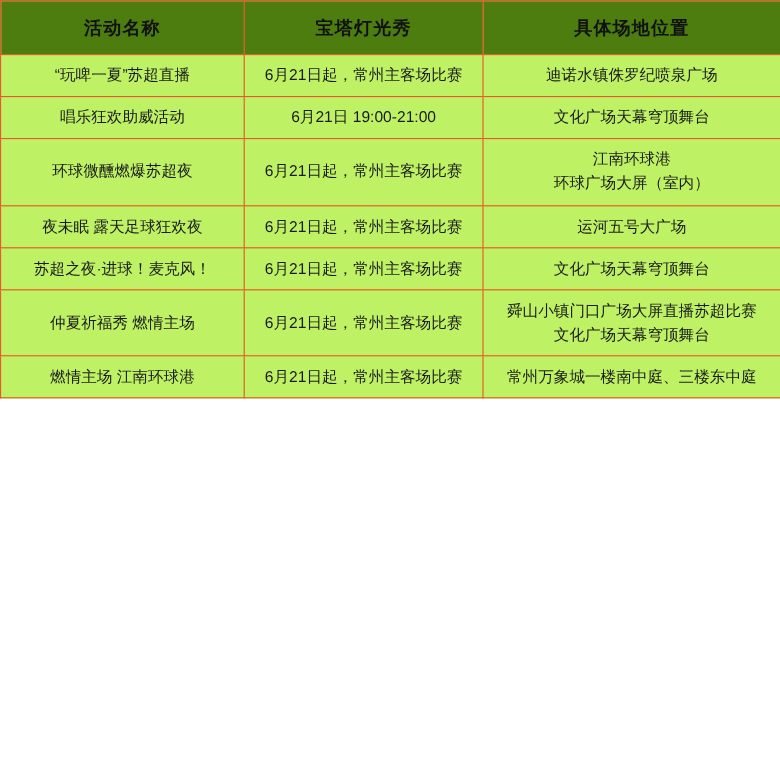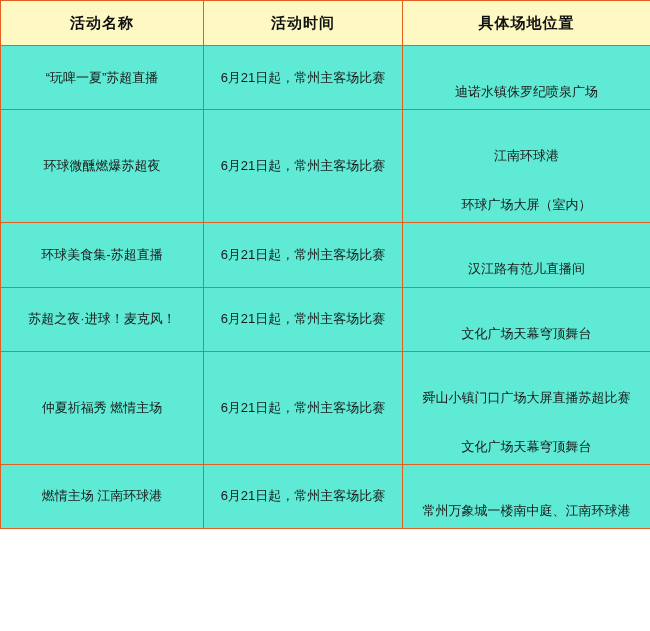--- a/index.html
+++ b/index.html
@@ -17,80 +17,87 @@
   #activity-table {
     width: 650px;
     border-collapse: collapse;
     table-layout: fixed;
   }
   #activity-table col.c0 { width: 203px; }
   #activity-table col.c1 { width: 199px; }
   #activity-table col.c2 { width: 248px; }
 
   #activity-table th {
-    background: #fef9c3;
+    background: #4d7c0f;
     color: #111111;
     font-weight: bold;
     font-size: 15px;
     height: 36px;
     border: 1px solid #e06020;
     letter-spacing: 1px;
     text-align: center;
     vertical-align: middle;
     padding: 4px 2px;
   }
   #activity-table td {
     border: 1px solid #e06020;
     font-size: 13px;
     text-align: center;
     vertical-align: middle;
     padding: 7px 4px;
     line-height: 1.55;
     color: #1a1a1a;
-    background: #5eead4;
+    background: #bef264;
   }
-  .cell-line { display: block; margin-top: 29px; }
+  .cell-line { display: block; }
 </style>
 </head>
 <body>
 
 <table id="activity-table">
   <colgroup>
     <col class="c0">
     <col class="c1">
     <col class="c2">
   </colgroup>
   <thead>
     <tr>
       <th>活动名称</th>
-      <th>活动时间</th>
+      <th>宝塔灯光秀</th>
       <th>具体场地位置</th>
     </tr>
   </thead>
   <tbody id="table-body">
       <tr>
         <td>“玩啤一夏”苏超直播</td>
         <td>6月21日起，常州主客场比赛</td>
         <td>
           <span class="cell-line">迪诺水镇侏罗纪喷泉广场</span>
         </td>
       </tr>
       <tr>
+        <td>唱乐狂欢助威活动</td>
+        <td>6月21日 19:00-21:00</td>
+        <td>
+          <span class="cell-line">文化广场天幕穹顶舞台</span>
+        </td>
+      </tr>
+      <tr>
         <td>环球微醺燃爆苏超夜</td>
         <td>6月21日起，常州主客场比赛</td>
         <td>
           <span class="cell-line">江南环球港</span>
           <span class="cell-line">环球广场大屏（室内）</span>
         </td>
       </tr>
       <tr>
-        <td>环球美食集-苏超直播</td>
+        <td>夜未眠 露天足球狂欢夜</td>
         <td>6月21日起，常州主客场比赛</td>
         <td>
-          <span class="cell-line">汉江路有范儿直播间</span>
+          <span class="cell-line">运河五号大广场</span>
         </td>
       </tr>
       <tr>
         <td>苏超之夜·进球！麦克风！</td>
         <td>6月21日起，常州主客场比赛</td>
         <td>
           <span class="cell-line">文化广场天幕穹顶舞台</span>
         </td>
       </tr>
       <tr>
@@ -98,17 +105,17 @@
         <td>6月21日起，常州主客场比赛</td>
         <td>
           <span class="cell-line">舜山小镇门口广场大屏直播苏超比赛</span>
           <span class="cell-line">文化广场天幕穹顶舞台</span>
         </td>
       </tr>
       <tr>
         <td>燃情主场 江南环球港</td>
         <td>6月21日起，常州主客场比赛</td>
         <td>
-          <span class="cell-line">常州万象城一楼南中庭、江南环球港</span>
+          <span class="cell-line">常州万象城一楼南中庭、三楼东中庭</span>
         </td>
       </tr>
     </tbody>
 </table>
 
 </body></html>

